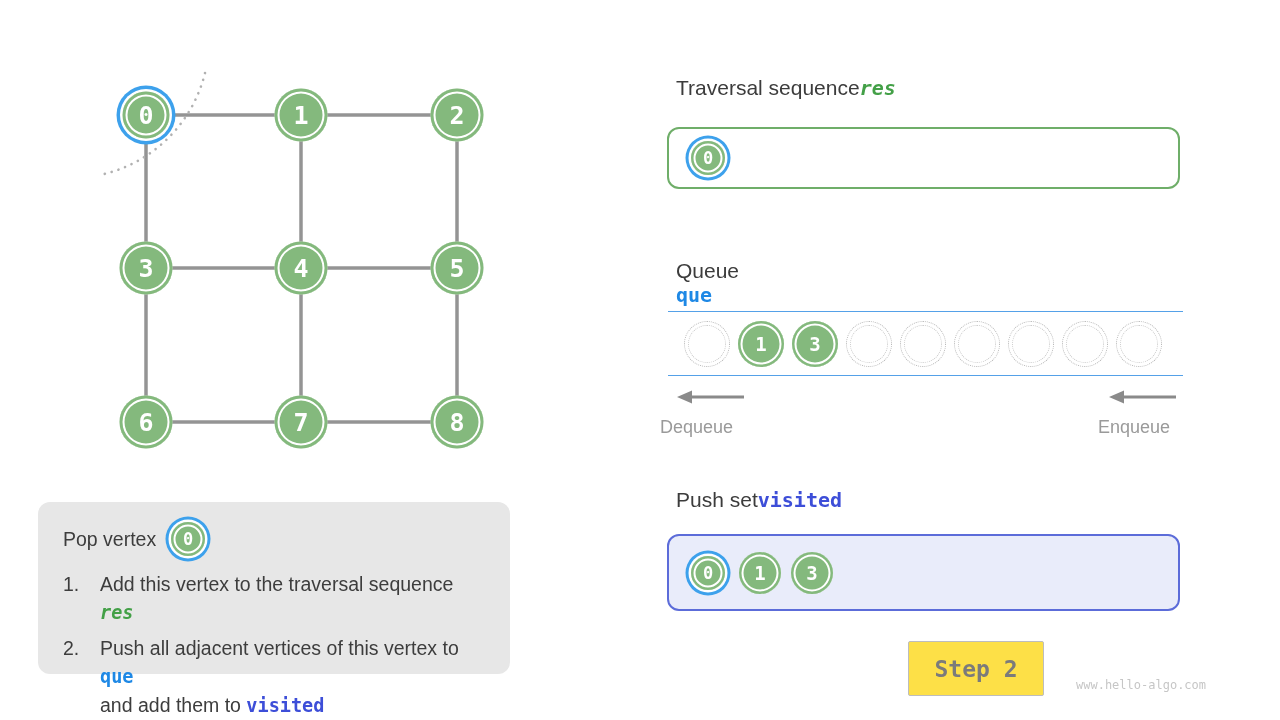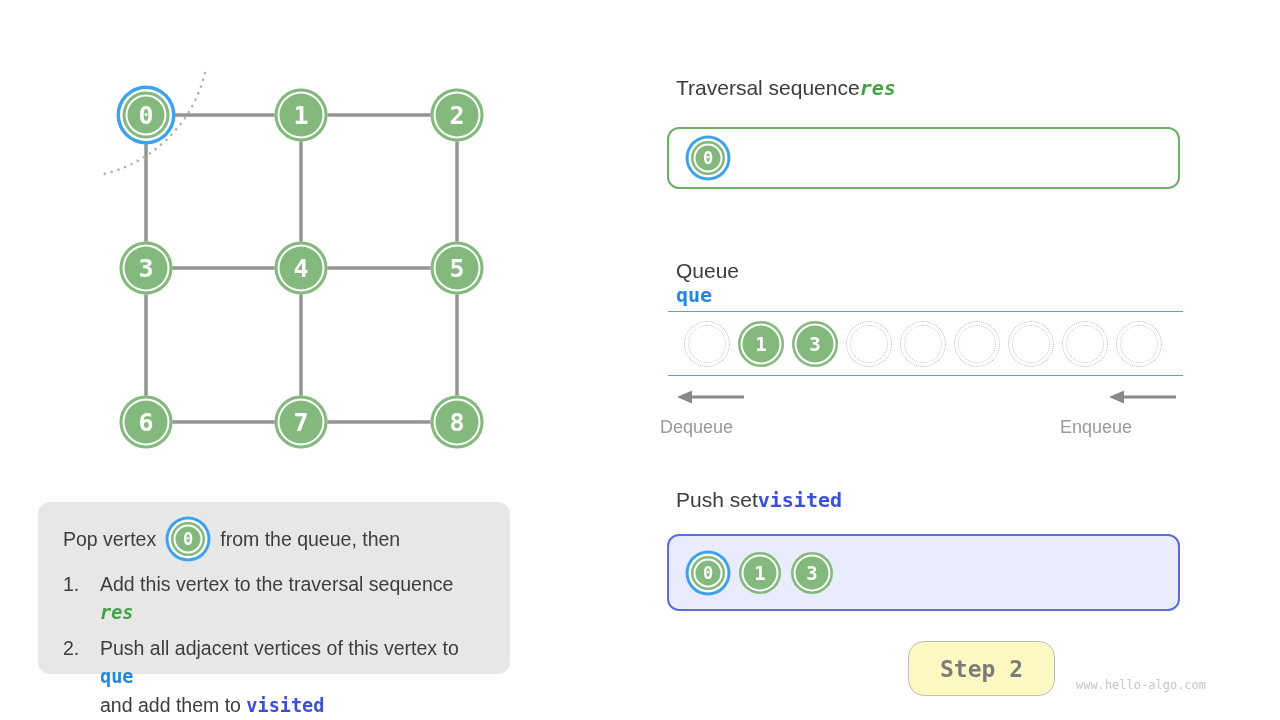--- a/index.html
+++ b/index.html
@@ -58,22 +58,22 @@
          position:relative;flex:none;}
   .qslot::before{content:"";position:absolute;inset:3px;border-radius:50%;
          border:1.5px dotted #c8c8c8;}
   .qarrow{position:absolute;}
   .qlabel{position:absolute;font-size:18px;color:#9a9a9a;}
   #visited-box{position:absolute;left:667px;top:534px;width:513px;height:77px;
            border:2px solid #5c6cd9;border-radius:12px;background:#e9ecfa;
            display:flex;align-items:center;gap:10px;padding-left:18px;}
 
   
-  #step-btn{position:absolute;left:908px;top:641px;width:147px;height:55px;
-           background:#fef9c3;border:1.5px solid #bdbdbd;border-radius:16px;
+  #step-btn{position:absolute;left:908px;top:641px;width:136px;height:55px;
+           background:#fde047;border:1.5px solid #bdbdbd;border-radius:2px;
            display:flex;align-items:center;justify-content:center;
            font-family:"DejaVu Sans Mono",monospace;font-weight:bold;
            font-size:23px;color:#7b7b7b;}
   #watermark{position:absolute;left:1076px;top:678px;
            font-family:"DejaVu Sans Mono",monospace;font-size:12px;color:#c6c6c6;}
 </style>
 </head>
 <body>
 
 <div id="graph-area">
@@ -100,21 +100,20 @@
     <div class="vx graph-vx" style="left: 457px; top: 268px;">5</div>
     <div class="vx graph-vx" style="left: 146px; top: 422px;">6</div>
     <div class="vx graph-vx" style="left: 301px; top: 422px;">7</div>
     <div class="vx graph-vx" style="left: 457px; top: 422px;">8</div>
   </div>
 
 <div id="explain-box">
   <div id="explain-intro">
       <span>Pop vertex</span>
       <div class="badge selected">0</div>
-      <span>from the queue, then</span>
     </div>
   <div id="explain-items">
       <div class="li-row">
         <span class="li-num">1.</span>
         <div class="li-text"><span>Add this vertex to the traversal sequence </span><span class="code code-green">res</span></div>
       </div>
       <div class="li-row">
         <span class="li-num">2.</span>
         <div class="li-text"><span>Push all adjacent vertices of this vertex to </span><span class="code code-blue">que</span><br><span>and add them to </span><span class="code code-indigo">visited</span></div>
       </div>
@@ -147,21 +146,21 @@
 
 <svg class="qarrow" style="left:674px;top:388px;" width="72" height="18">
   <line x1="70" y1="9" x2="14" y2="9" stroke="#8a8a8a" stroke-width="3.2"></line>
   <path d="M3 9 L18 2.5 L18 15.5 Z" fill="#8a8a8a"></path>
 </svg>
 <svg class="qarrow" style="left:1106px;top:388px;" width="72" height="18">
   <line x1="70" y1="9" x2="14" y2="9" stroke="#8a8a8a" stroke-width="3.2"></line>
   <path d="M3 9 L18 2.5 L18 15.5 Z" fill="#8a8a8a"></path>
 </svg>
 <div class="qlabel" style="left:660px;top:417px;">Dequeue</div>
-<div class="qlabel" style="left:1060px;top:417px;">Enqueue</div>
+<div class="qlabel" style="left:1098px;top:417px;">Enqueue</div>
 
 <div class="heading" style="left:676px;top:488px;">
   <span>Push set</span>
   <span class="code code-indigo">visited</span>
 </div>
 <div id="visited-box">
     <div class="badge selected">0</div>
     <div class="badge">1</div>
     <div class="badge">3</div>
   </div>

